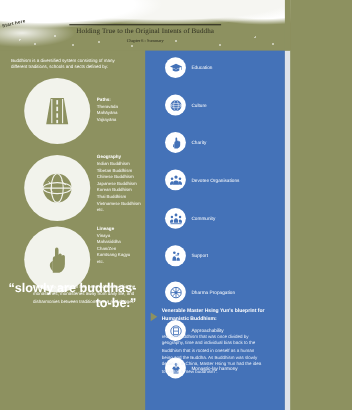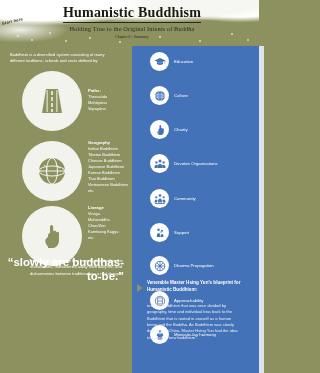--- a/index.html
+++ b/index.html
@@ -83,21 +83,20 @@
 </style>
 </head>
 <body>
 
 <div class="page">
 
   <div class="header">
     <div class="header-brush"></div>
     <div class="header-speckle"></div>
     <div class="start-here">Start here</div>
-    <div class="title">Humanistic Buddhism</div>
     <div class="title-rule"></div>
     <div class="subtitle">Holding True to the Original Intents of Buddha</div>
     <div class="chapter">Chapter 6 - Summary</div>
   </div>
 
   <div class="left-col">
 
     <div class="intro">Buddhism is a diversified system consisting of many different traditions, schools and sects defined by:</div>
 
     <div class="circle-wrap" style="top:25px;">

